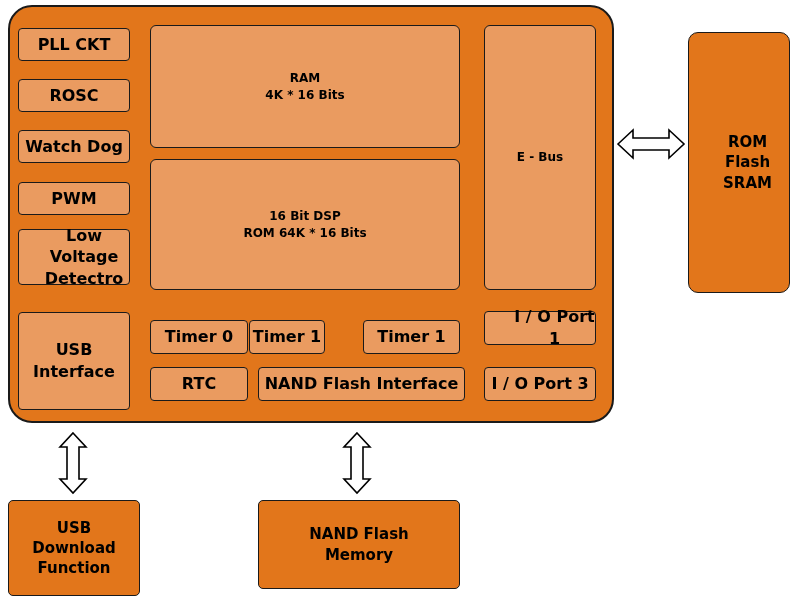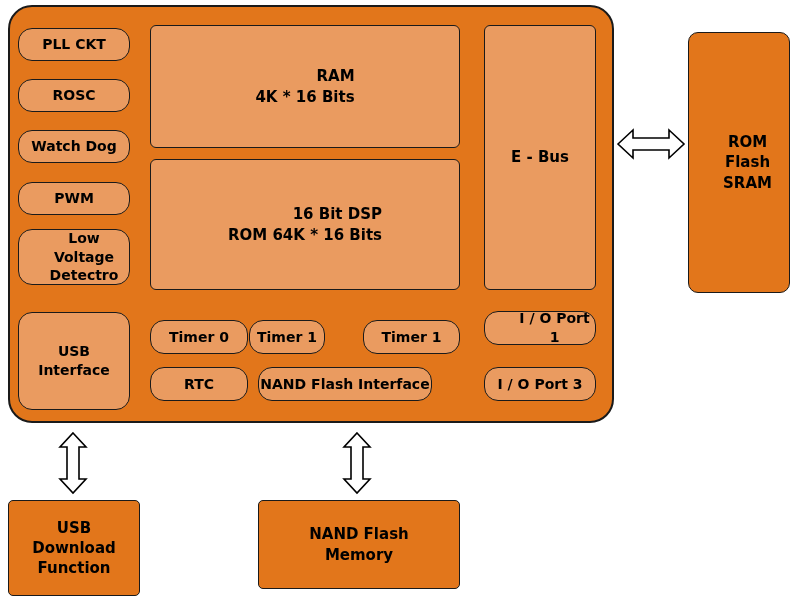--- a/index.html
+++ b/index.html
@@ -33,24 +33,24 @@
     text-align: center;
     font-weight: bold;
     color: #000;
     border: 1.6px solid #1a1a1a;
     box-sizing: border-box;
     white-space: pre-line;
     line-height: 1.35;
   }
   .inner {
     background: #EA9B60;
-    border-radius: 14px;
-    font-size: 14px;
+    border-radius: 4px;
+    font-size: 16px;
   }
-  .big { font-size: 15px; text-align: right; }
+  .big { font-size: 12px; }
   .outer {
     background: #E2761B;
     border-radius: 5px;
     font-size: 15px;
   }
   .rounded { border-radius: 10px; padding-left: 17px; }
   .arrow {
     position: absolute;
     overflow: visible;
   }
@@ -77,21 +77,21 @@
 ROM 64K * 16 Bits</div>
 
   <div class="blk inner big" style="left:484px; top:25px; width:112px; height:265px; border-radius:6px;">E - Bus</div>
 
   <div class="blk inner" style="left:150px; top:320px; width:98px; height:34px;">Timer 0</div>
   <div class="blk inner" style="left:249px; top:320px; width:76px; height:34px;">Timer 1</div>
   <div class="blk inner" style="left:363px; top:320px; width:97px; height:34px;">Timer 1</div>
   <div class="blk inner" style="left:484px; top:311px; width:112px; height:34px;padding-left:29px;">I / O Port 1</div>
 
   <div class="blk inner" style="left:150px; top:367px; width:98px; height:34px;">RTC</div>
-  <div class="blk inner" style="left:258px; top:367px; width:174px; height:34px;">NAND Flash Interface</div>
+  <div class="blk inner" style="left:258px; top:367px; width:207px; height:34px;">NAND Flash Interface</div>
   <div class="blk inner" style="left:484px; top:367px; width:112px; height:34px;">I / O Port 3</div>
 
   <div class="blk outer rounded" style="left:688px; top:32px; width:102px; height:261px;">ROM Flash
 SRAM</div>
   <div class="blk outer" style="left:8px; top:500px; width:132px; height:96px;">USB
 Download
 Function</div>
   <div class="blk outer" style="left:258px; top:500px; width:202px; height:89px;">NAND Flash
 Memory</div>
 

